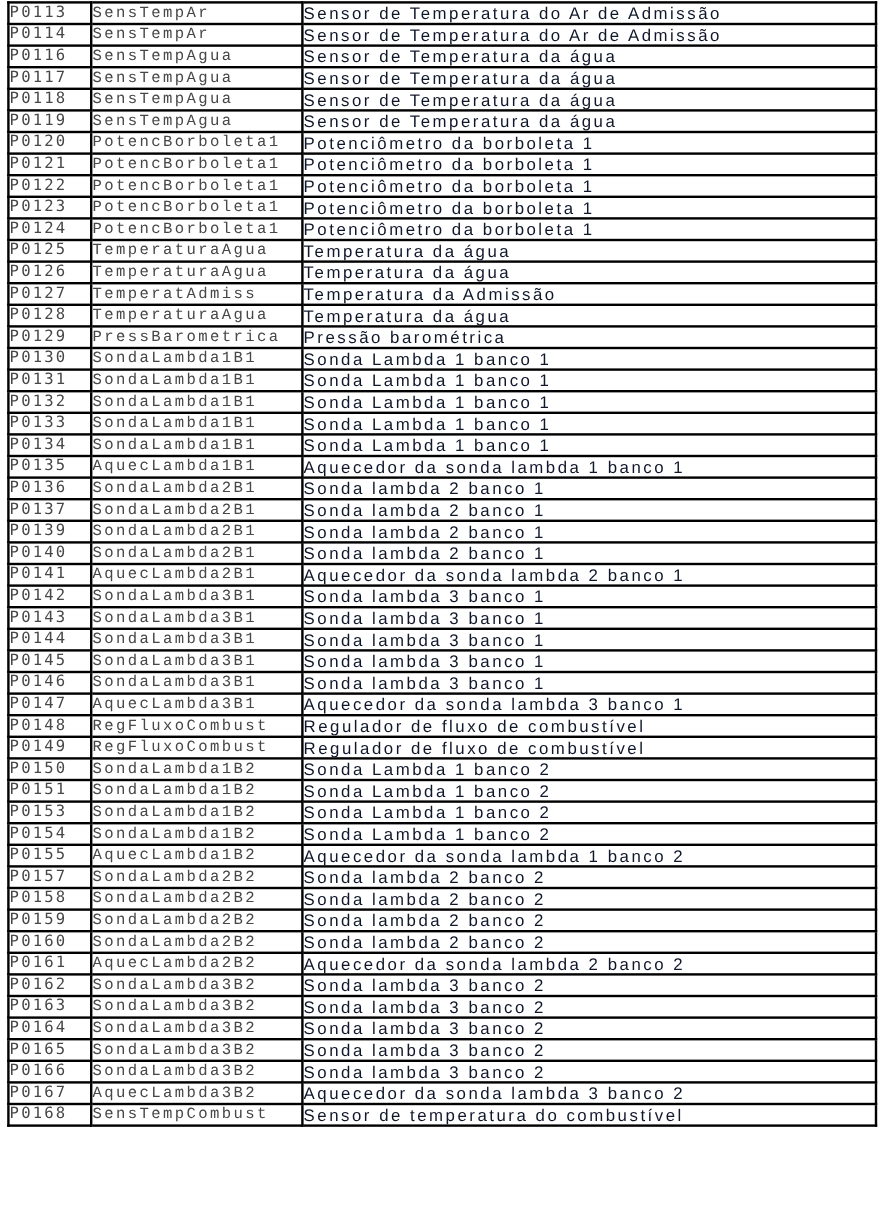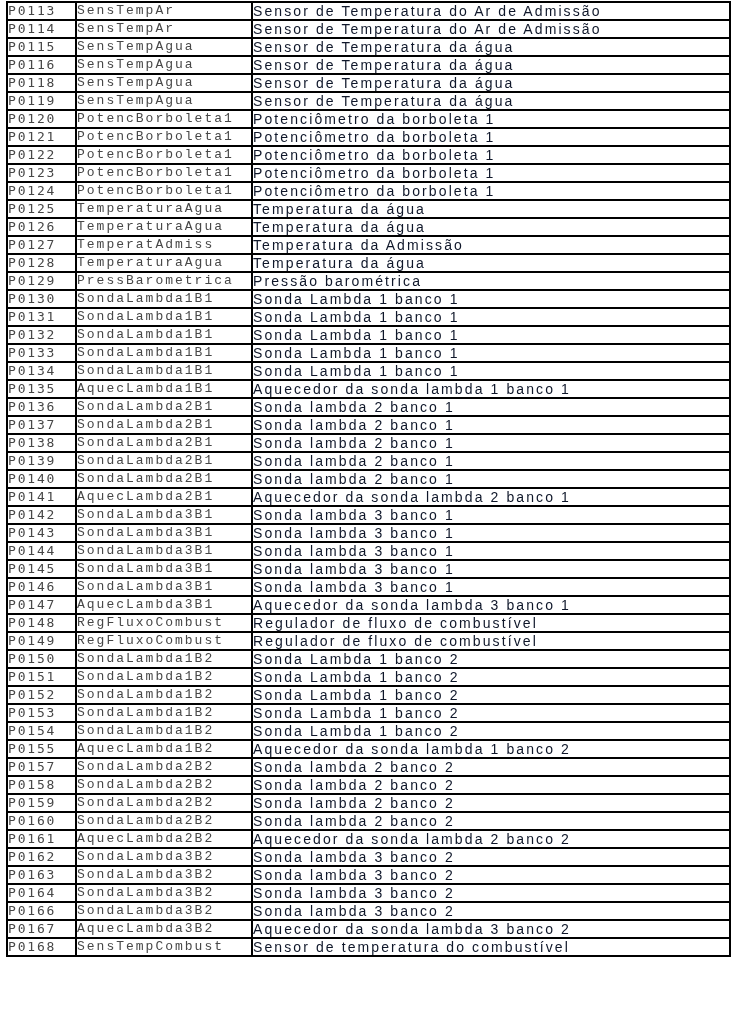--- a/index.html
+++ b/index.html
@@ -74,30 +74,30 @@
           <td class="code-cell">P0113</td>
           <td class="name-cell">SensTempAr</td>
           <td class="desc-cell">Sensor de Temperatura do Ar de Admissão</td>
         </tr>
         <tr>
           <td class="code-cell">P0114</td>
           <td class="name-cell">SensTempAr</td>
           <td class="desc-cell">Sensor de Temperatura do Ar de Admissão</td>
         </tr>
         <tr>
-          <td class="code-cell">P0115</td>
-          <td class="name-cell">SensTempAgua</td>
-          <td class="desc-cell">Sensor de Temperatura da água</td>
-        </tr>
-        <tr>
           <td class="code-cell">P0116</td>
           <td class="name-cell">SensTempAgua</td>
           <td class="desc-cell">Sensor de Temperatura da água</td>
         </tr>
         <tr>
+          <td class="code-cell">P0117</td>
+          <td class="name-cell">SensTempAgua</td>
+          <td class="desc-cell">Sensor de Temperatura da água</td>
+        </tr>
+        <tr>
           <td class="code-cell">P0118</td>
           <td class="name-cell">SensTempAgua</td>
           <td class="desc-cell">Sensor de Temperatura da água</td>
         </tr>
         <tr>
           <td class="code-cell">P0119</td>
           <td class="name-cell">SensTempAgua</td>
           <td class="desc-cell">Sensor de Temperatura da água</td>
         </tr>
         <tr>
@@ -184,25 +184,20 @@
           <td class="code-cell">P0136</td>
           <td class="name-cell">SondaLambda2B1</td>
           <td class="desc-cell">Sonda lambda 2 banco 1</td>
         </tr>
         <tr>
           <td class="code-cell">P0137</td>
           <td class="name-cell">SondaLambda2B1</td>
           <td class="desc-cell">Sonda lambda 2 banco 1</td>
         </tr>
         <tr>
-          <td class="code-cell">P0138</td>
-          <td class="name-cell">SondaLambda2B1</td>
-          <td class="desc-cell">Sonda lambda 2 banco 1</td>
-        </tr>
-        <tr>
           <td class="code-cell">P0139</td>
           <td class="name-cell">SondaLambda2B1</td>
           <td class="desc-cell">Sonda lambda 2 banco 1</td>
         </tr>
         <tr>
           <td class="code-cell">P0140</td>
           <td class="name-cell">SondaLambda2B1</td>
           <td class="desc-cell">Sonda lambda 2 banco 1</td>
         </tr>
         <tr>
@@ -254,25 +249,20 @@
           <td class="code-cell">P0150</td>
           <td class="name-cell">SondaLambda1B2</td>
           <td class="desc-cell">Sonda Lambda 1 banco 2</td>
         </tr>
         <tr>
           <td class="code-cell">P0151</td>
           <td class="name-cell">SondaLambda1B2</td>
           <td class="desc-cell">Sonda Lambda 1 banco 2</td>
         </tr>
         <tr>
-          <td class="code-cell">P0152</td>
-          <td class="name-cell">SondaLambda1B2</td>
-          <td class="desc-cell">Sonda Lambda 1 banco 2</td>
-        </tr>
-        <tr>
           <td class="code-cell">P0153</td>
           <td class="name-cell">SondaLambda1B2</td>
           <td class="desc-cell">Sonda Lambda 1 banco 2</td>
         </tr>
         <tr>
           <td class="code-cell">P0154</td>
           <td class="name-cell">SondaLambda1B2</td>
           <td class="desc-cell">Sonda Lambda 1 banco 2</td>
         </tr>
         <tr>
@@ -310,20 +300,25 @@
           <td class="name-cell">SondaLambda3B2</td>
           <td class="desc-cell">Sonda lambda 3 banco 2</td>
         </tr>
         <tr>
           <td class="code-cell">P0163</td>
           <td class="name-cell">SondaLambda3B2</td>
           <td class="desc-cell">Sonda lambda 3 banco 2</td>
         </tr>
         <tr>
           <td class="code-cell">P0164</td>
+          <td class="name-cell">SondaLambda3B2</td>
+          <td class="desc-cell">Sonda lambda 3 banco 2</td>
+        </tr>
+        <tr>
+          <td class="code-cell">P0165</td>
           <td class="name-cell">SondaLambda3B2</td>
           <td class="desc-cell">Sonda lambda 3 banco 2</td>
         </tr>
         <tr>
           <td class="code-cell">P0166</td>
           <td class="name-cell">SondaLambda3B2</td>
           <td class="desc-cell">Sonda lambda 3 banco 2</td>
         </tr>
         <tr>
           <td class="code-cell">P0167</td>

